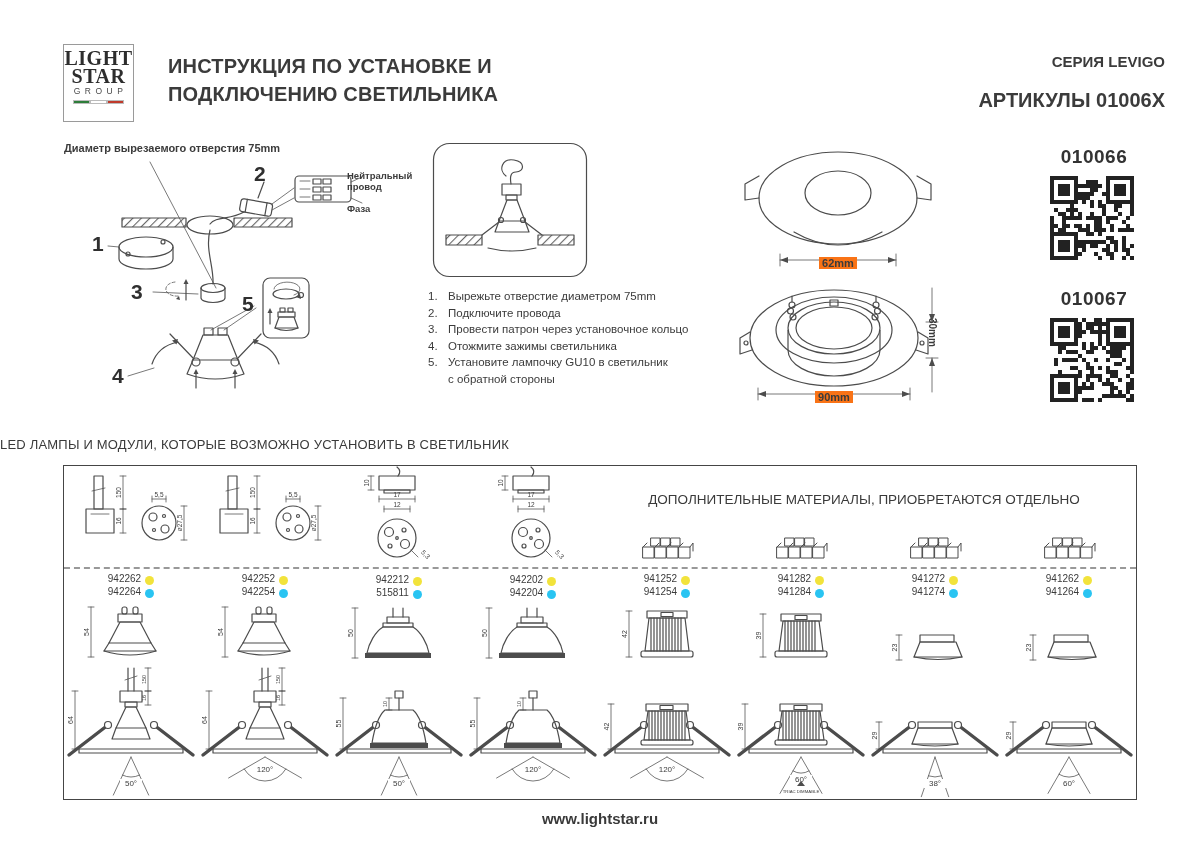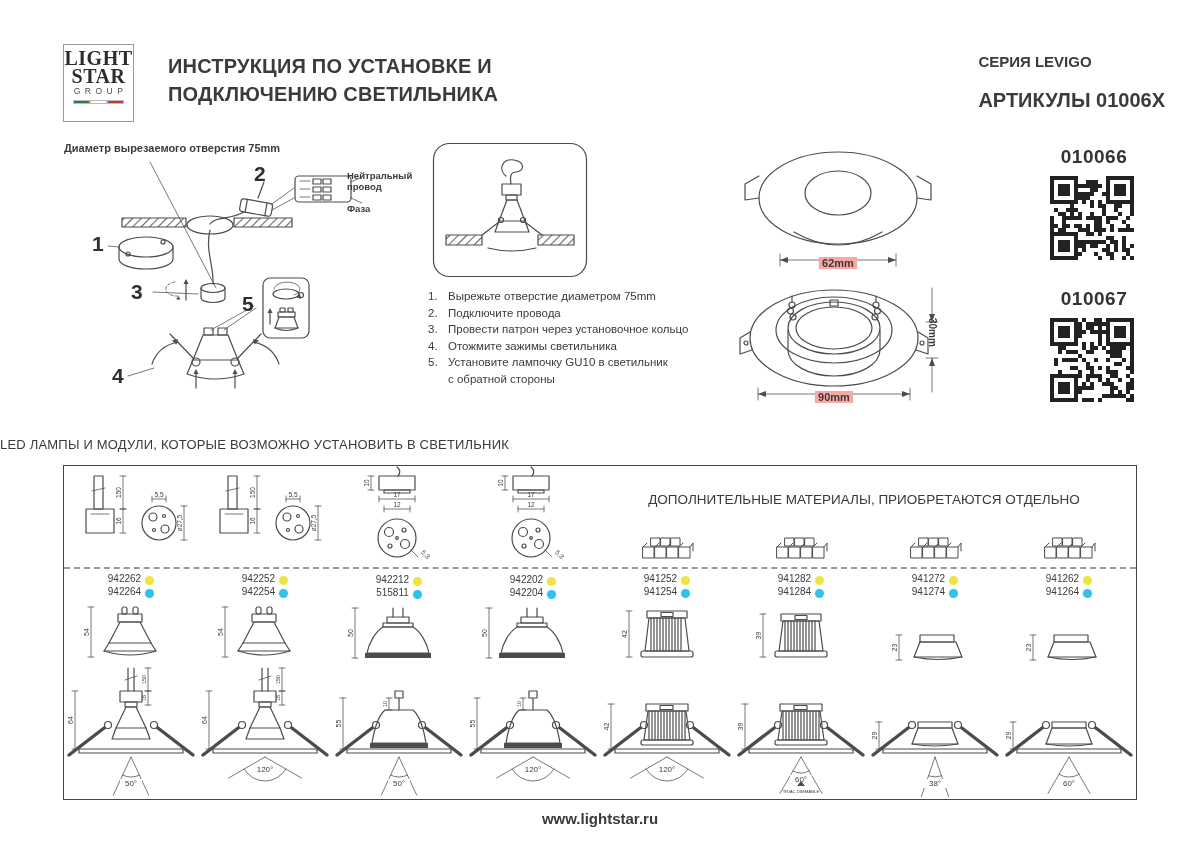--- a/index.html
+++ b/index.html
@@ -15,32 +15,32 @@
   .thick{stroke-width:3.4;stroke-linecap:round}
   .fillD{fill:#4c4c4c;stroke:none}
   .dim{fill:#3c3c3c;font-family:"Liberation Sans",sans-serif}
   
   .logo-box{left:63px;top:44px;width:71px;height:78px;border:1px solid #9a9a9a;text-align:center;padding-top:4px}
   .logo-word{font-family:"Liberation Serif",serif;font-weight:700;font-size:20px;line-height:18px;color:#2d2d2d;letter-spacing:.5px}
   .logo-group{font-size:8.5px;letter-spacing:4.5px;color:#4a4a4a;margin-top:1px;padding-left:4px}
   .logo-flag{display:flex;height:4px;margin:4px 9px 0}
   .logo-flag span{flex:1;border:.5px solid #bbb}
   .doc-title{left:168px;top:52px;font-size:20px;font-weight:700;line-height:28px;letter-spacing:.2px}
-  .series-block{right:35px;top:53px;}
+  .series-block{right:35px;top:53px;text-align:right}
   .series-name{font-size:15px;font-weight:700}
   .articles-title{font-size:20px;font-weight:700;margin-top:19px}
   
   .hole-note{left:64px;top:142px;font-size:11px;font-weight:700}
   .wire-label{font-size:9.5px;font-weight:700;line-height:11px}
   .mk{font-size:21px;font-weight:700;color:#2f2f2f}
   .steps{left:428px;top:288px;width:312px;font-size:11.5px;line-height:16.5px}
   .step-row{display:flex}
   .step-num{width:20px;flex:0 0 20px}
   
-  .dimlab{font-size:11px;font-weight:700;text-align:center;background:#fca5a5;padding:0 3px}
+  .dimlab{font-size:11px;font-weight:700;text-align:center;background:#f97316;padding:0 3px}
   .qr-article{font-size:19px;font-weight:700;text-align:center;letter-spacing:.5px;margin-bottom:6px;color:#333}
   
   .section-title{left:0;top:437px;width:100%;text-align:left;font-size:13px;color:#3a3a3a;letter-spacing:.2px}
   .lamp-box{left:63px;top:465px;width:1074px;height:335px;border:1.5px solid #454545}
   .dashed{position:absolute;left:0;right:0;top:101px;border-top:2px dashed #999}
   .extras-note{position:absolute;left:500px;top:26px;width:600px;text-align:center;font-size:13.5px;color:#3a3a3a}
   .lamp-cols{position:absolute;left:0;top:0;right:0;bottom:0;display:flex}
   .col{flex:1 1 0;display:flex;flex-direction:column;align-items:center}
   .z-sock{height:103px;display:flex;align-items:flex-end;justify-content:center;padding-bottom:4px}
   .z-art{height:38px;display:flex;flex-direction:column;align-items:center;padding-top:6px;gap:1px}

